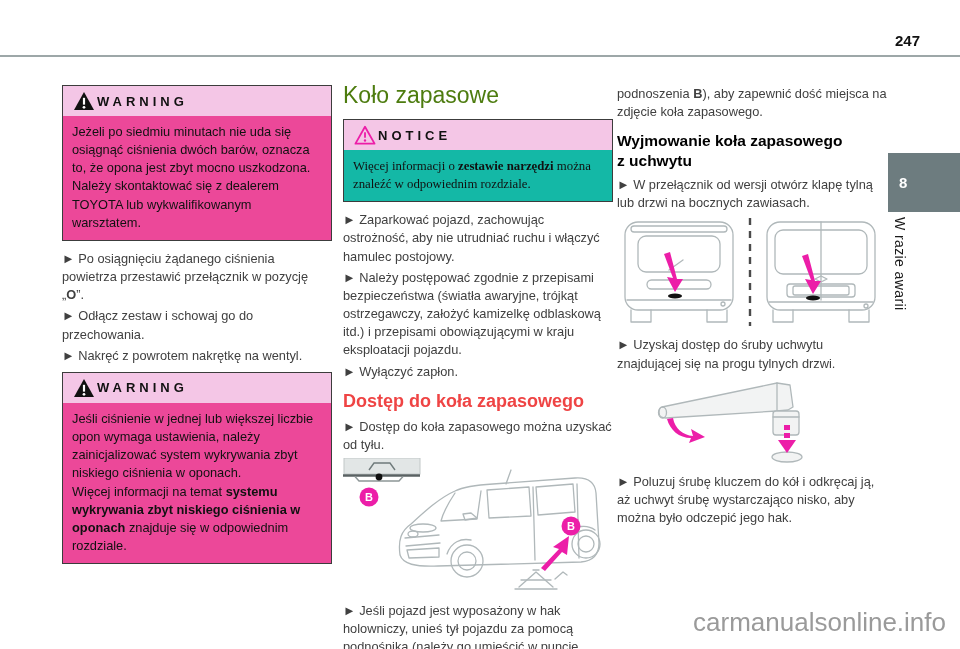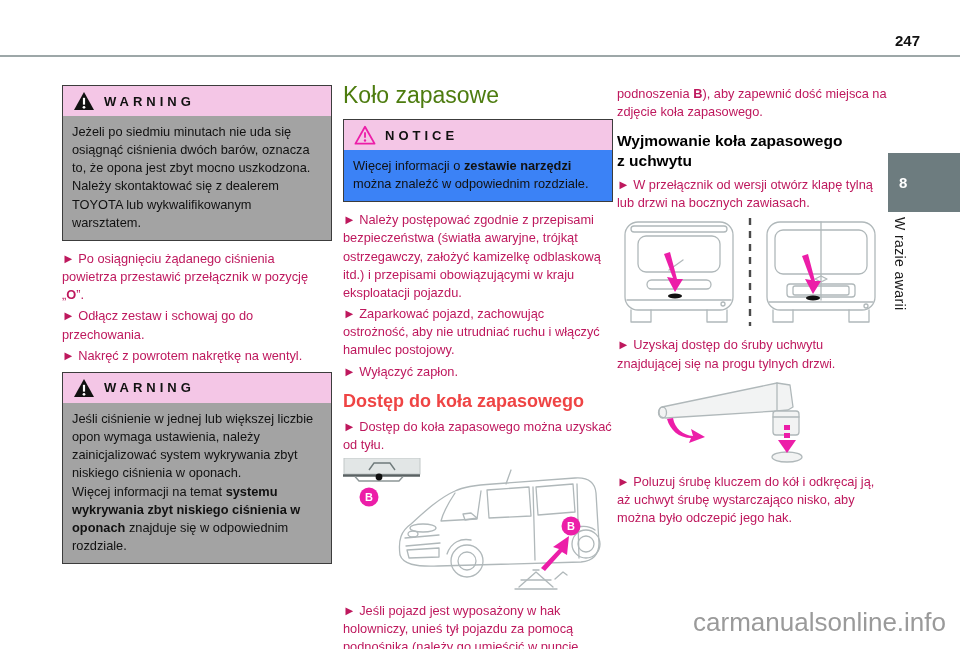--- a/index.html
+++ b/index.html
@@ -28,35 +28,35 @@
     position:absolute; right:14px; bottom:11px; font-size:26px; color:#9a9a9a;
   }
 
   
   .col { position:absolute; width:270px; }
   .col-left  { left:62px;  top:85px; }
   .col-mid   { left:343px; top:82px; }
   .col-right { left:617px; top:85px; }
 
   
-  p.body-text { font-size:12.8px; line-height:1.42; color:#be185d; white-space:pre-line; margin:0 0 3px 0; }
+  p.body-text { font-size:12.8px; line-height:1.42; color:#404040; white-space:pre-line; margin:0 0 3px 0; }
   .section-title { font-size:23px; font-weight:400; color:#4d7c0f; margin:0 0 10px 0; }
   .heading-lg { font-size:18px; font-weight:bold; color:#ef4444; margin:10px 0 6px 0; }
   .heading-md { font-size:15.5px; font-weight:bold; color:#000; margin:10px 0 6px 0; line-height:1.25; white-space:pre-line; }
 
   
   .alert-box { border:1px solid #3c3c3c; margin:0 0 9px 0; }
   .alert-head {
-    background:#f4c6e6; display:flex; align-items:center; gap:9px;
+    background:#f4c6e6; display:flex; align-items:center; gap:2px;
     padding:6px 10px; height:30px;
   }
   .alert-head .alert-title { font-size:13px; font-weight:bold; letter-spacing:4px; color:#111; }
   .alert-body { padding:7px 9px 8px 9px; font-size:12.8px; line-height:1.42; white-space:pre-line; }
-  .warning-body { background:#a3a3a3; }
-  .notice-body  { background:#3b82f6; }
+  .warning-body { background:#ec4899; }
+  .notice-body  { background:#14b8a6;font-family:Liberation Serif, serif; }
   .alert-icon { width:22px; height:20px; flex:0 0 auto; }
 
   
   .illus { display:block; margin:4px 0 6px 0; }
   .line-art { stroke:#b0b8ba; fill:none; stroke-width:1.3; stroke-linejoin:round; stroke-linecap:round; }
   .accent { fill:#ec1ea8; }
   .badge-text { font-family:"Liberation Sans", sans-serif; font-weight:bold; font-size:11px; fill:#fff; }
 </style>
 </head>
 <body>
@@ -116,22 +116,22 @@
         <svg class="alert-icon" viewBox="0 0 24 22">
           <path d="M12 2 L22.5 20.5 L1.5 20.5 Z" fill="none" stroke="#ec1ea8" stroke-width="2" stroke-linejoin="round"></path>
           <rect x="11" y="8" width="2" height="6" fill="#ec1ea8"></rect>
           <circle cx="12" cy="17" r="1.3" fill="#ec1ea8"></circle>
         </svg>
         <span class="alert-title">NOTICE</span>
       </div>
       <div class="alert-body notice-body"><span>Więcej informacji o </span><b>zestawie narzędzi</b><span> można znaleźć w odpowiednim rozdziale.</span></div>
     </div>
 
+    <p class="body-text">►  Zaparkować pojazd, zachowując ostrożność, aby nie utrudniać ruchu i włączyć hamulec postojowy.</p>
     <p class="body-text">►  Należy postępować zgodnie z przepisami bezpieczeństwa (światła awaryjne, trójkąt ostrzegawczy, założyć kamizelkę odblaskową itd.) i przepisami obowiązującymi w kraju eksploatacji pojazdu.</p>
-    <p class="body-text">►  Zaparkować pojazd, zachowując ostrożność, aby nie utrudniać ruchu i włączyć hamulec postojowy.</p>
     <p class="body-text">►  Wyłączyć zapłon.</p>
 
     <h2 class="heading-lg">Dostęp do koła zapasowego</h2>
 
     <p class="body-text">►  Dostęp do koła zapasowego można uzyskać od tyłu.</p>
 
     <svg class="illus" width="268" height="138" viewBox="0 0 268 138">
 
       <g>
         <rect x="1" y="0" width="76" height="16" fill="#e2e6e6" stroke="#c2c8c8" stroke-width="1"></rect>

